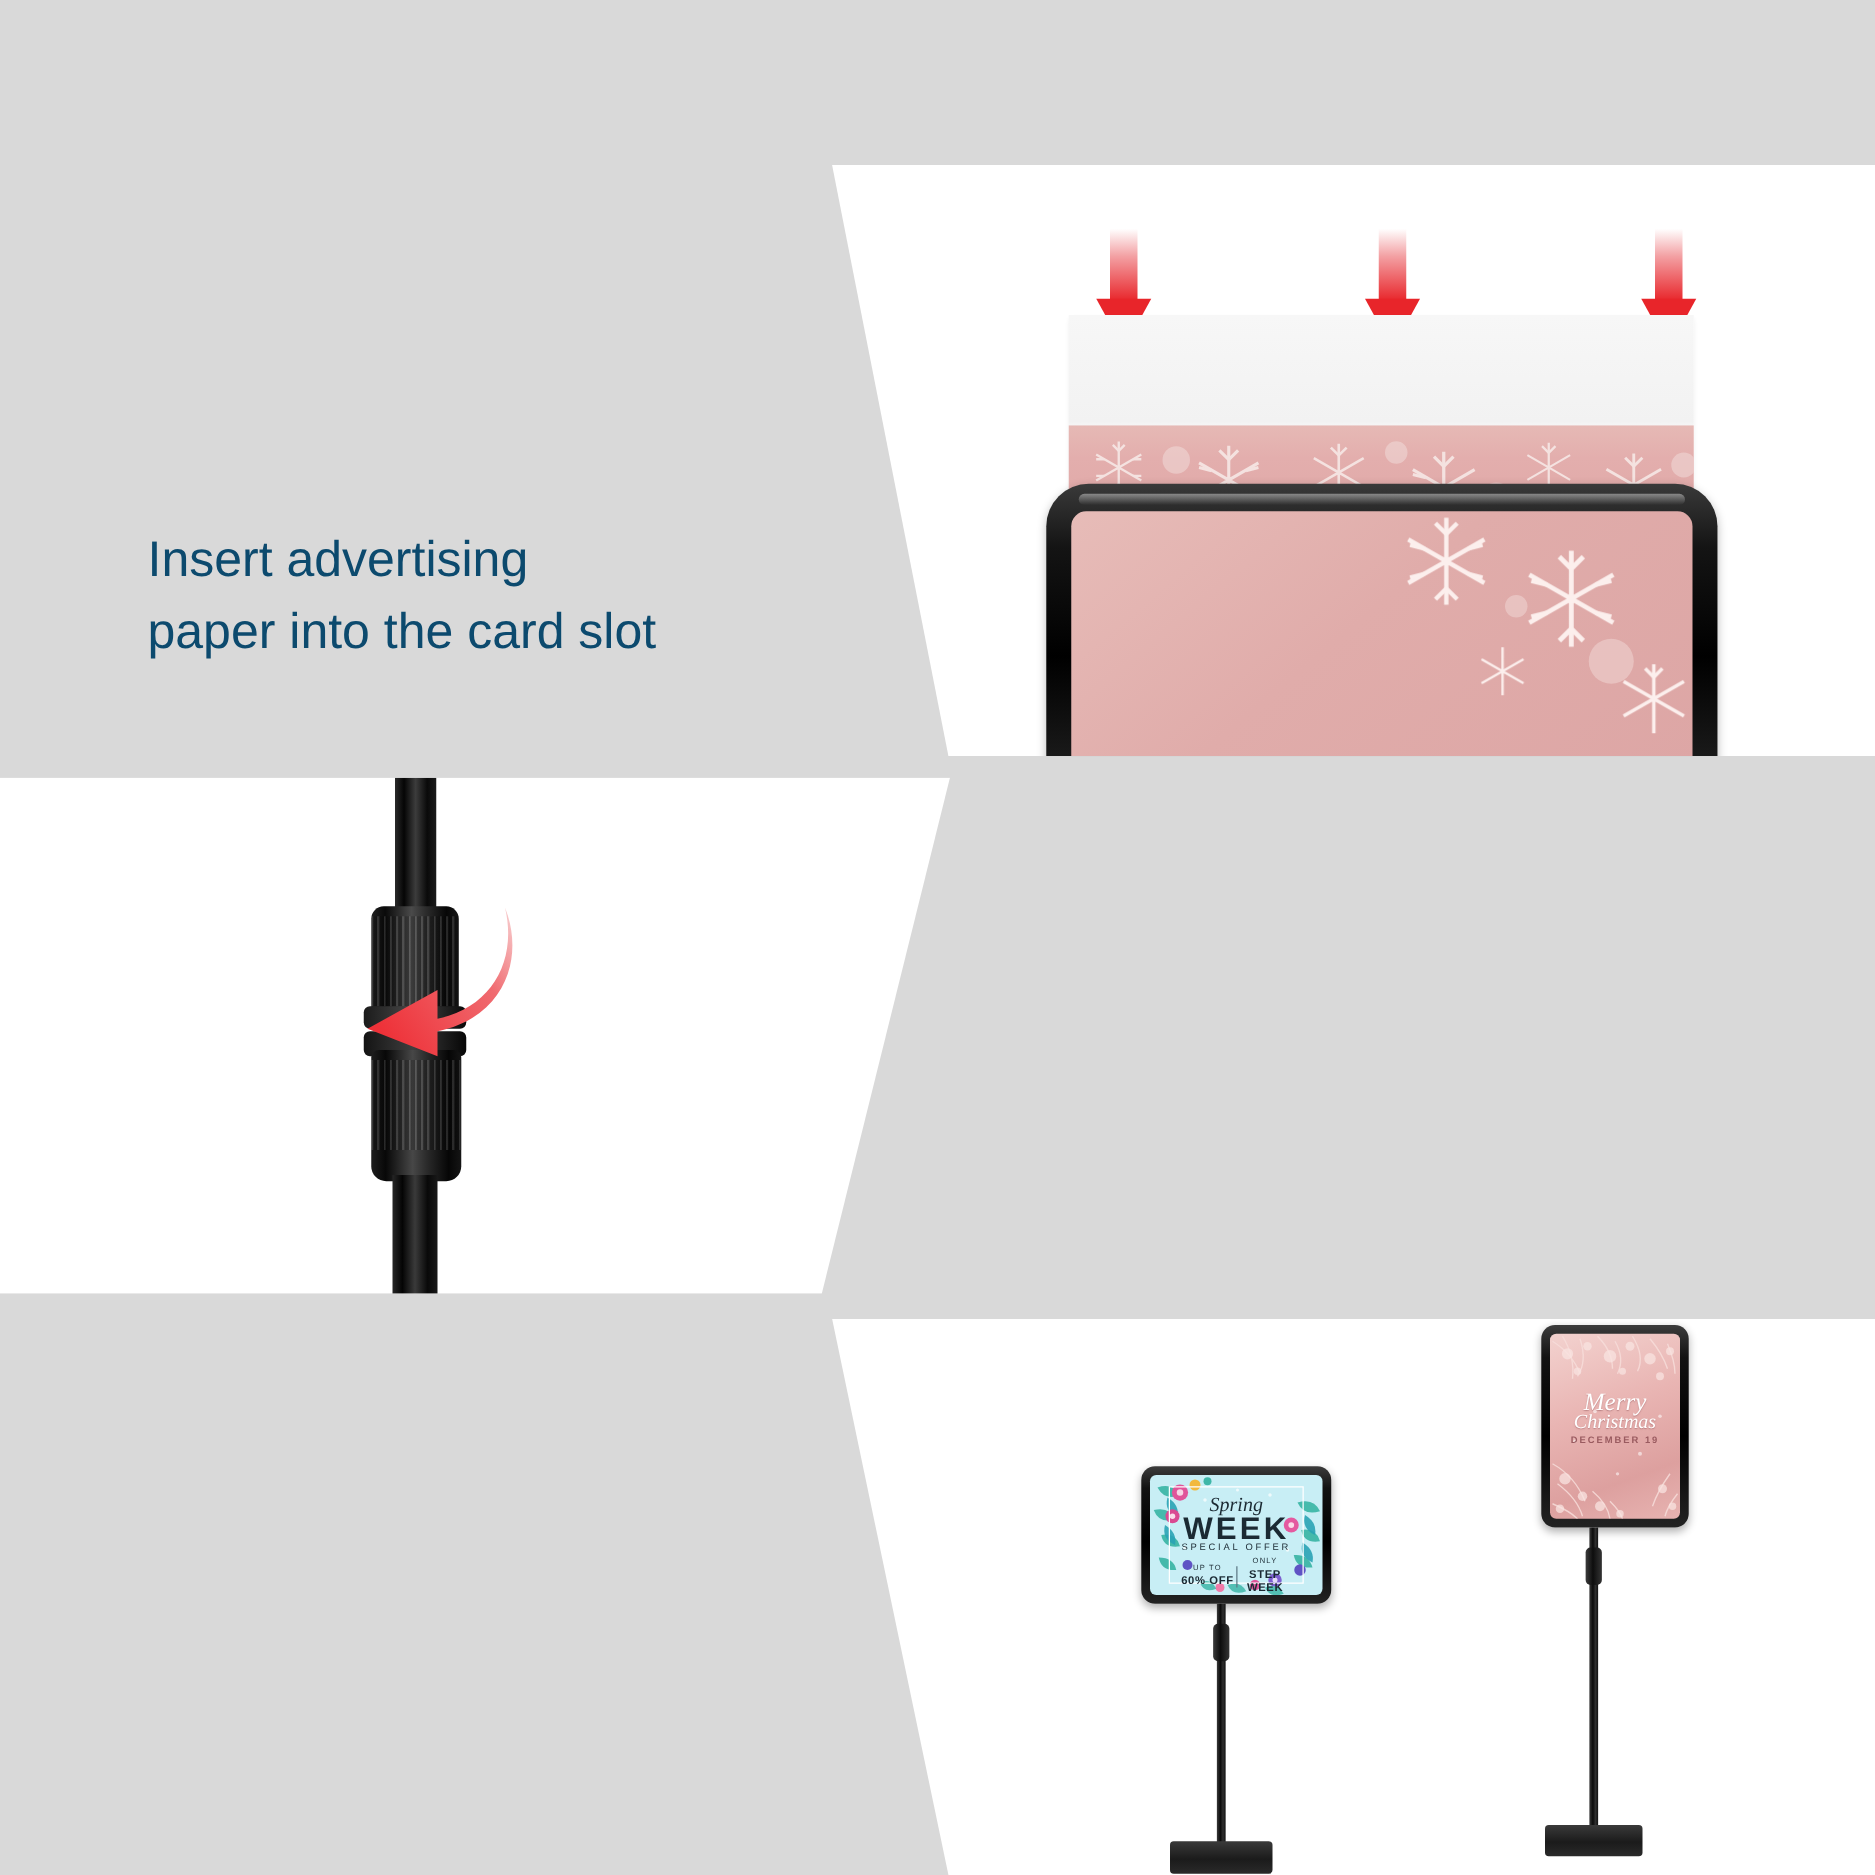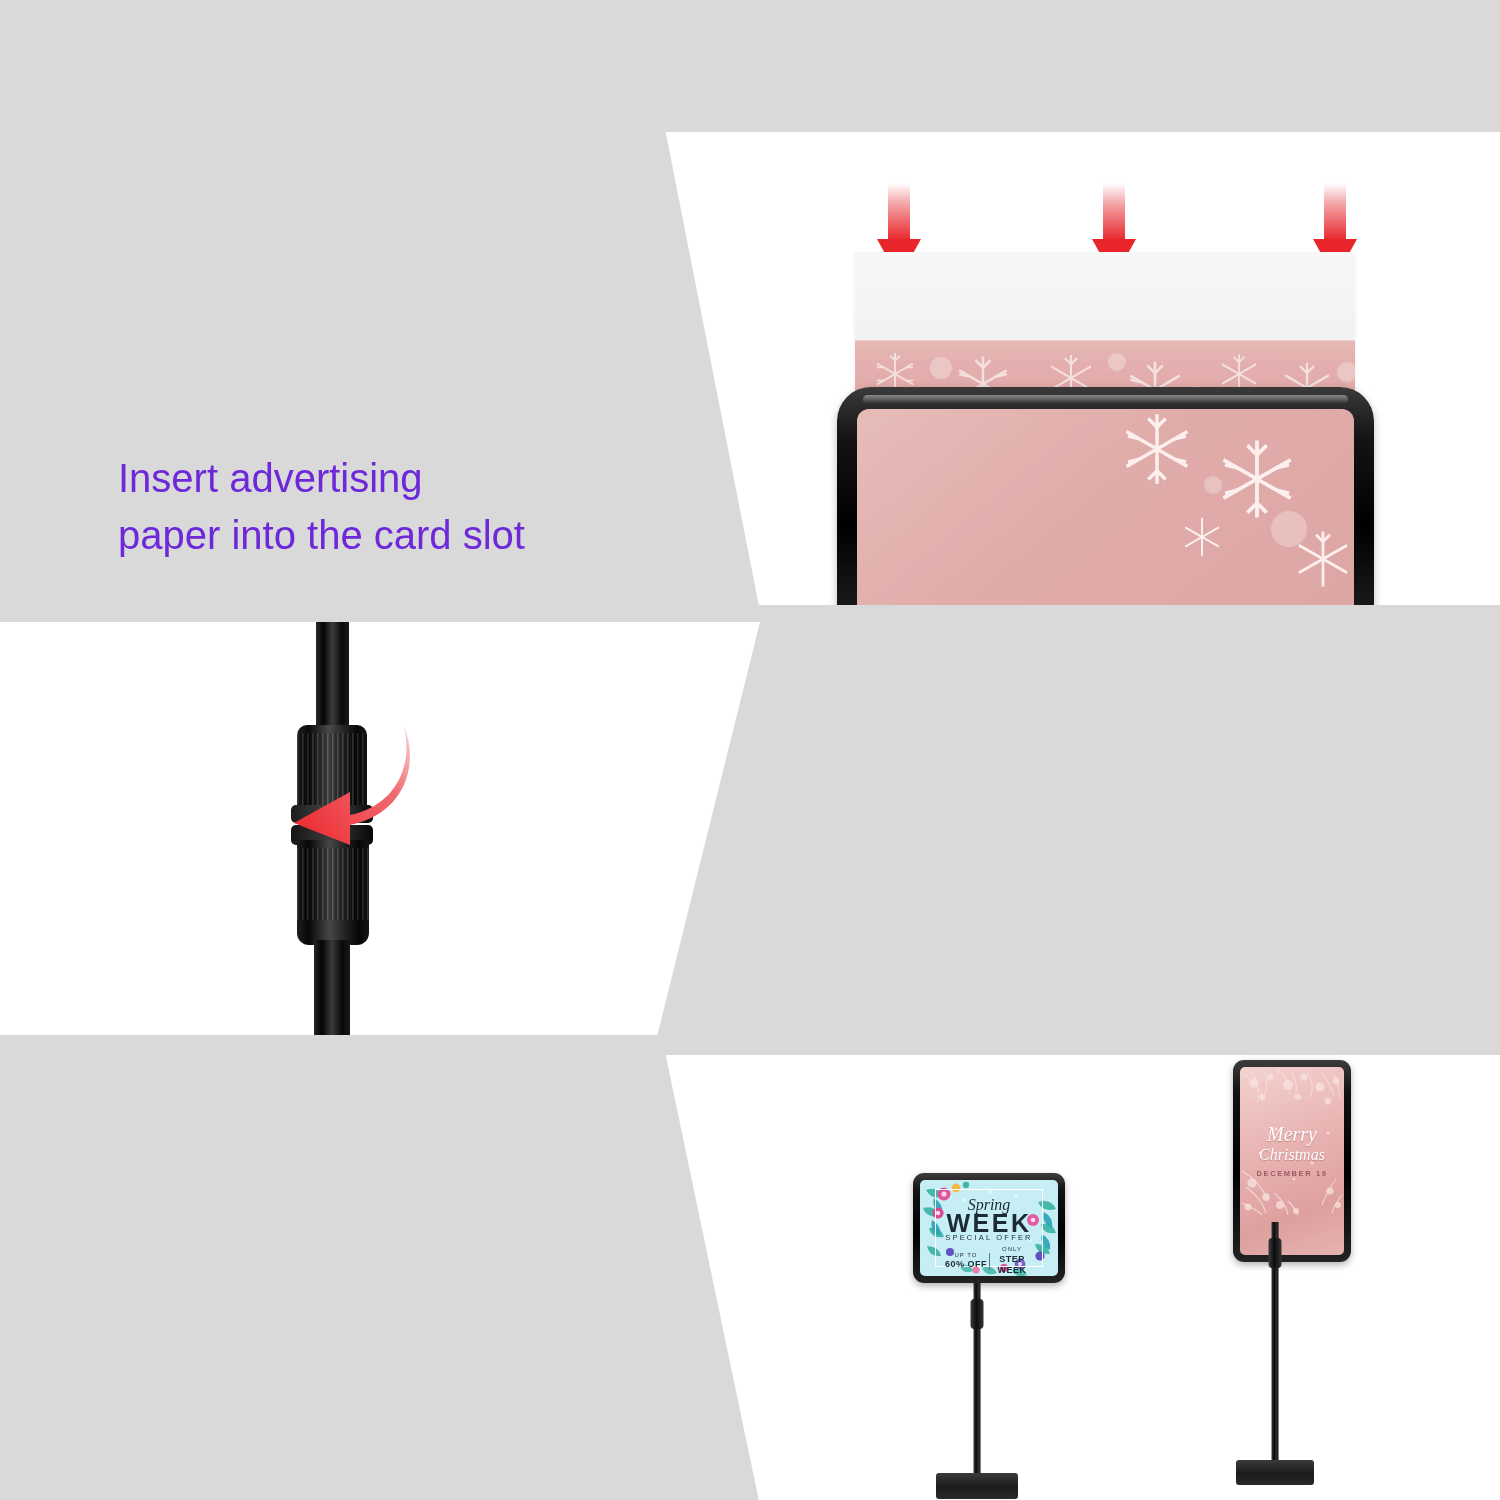--- a/index.html
+++ b/index.html
@@ -54,21 +54,21 @@
   .tb2 { left: 1020px; top: 724px; width: 420px; text-align: right; }
 
   .badge {
     display: inline-block; background: #3d7ba4; color: #fff;
     font-size: 54px; font-weight: bold; letter-spacing: 1px;
     padding: 17px 36px 20px 36px; border-radius: 22px;
     text-shadow: 2px 2px 3px rgba(0,0,0,.2);
     line-height: 1;
   }
   .caption {
-    margin-top: 30px; color: #6d28d9;
+    color: #0c4a6e;
     font-size: 40px; line-height: 1.42; font-weight: 400;
     white-space: pre-line;
   }
 
   
   .s1 { position: absolute; inset: 0; }
   .arrow { position: absolute; width: 44px; height: 95px; }
   .arrow .shaft {
     position: absolute; left: 11px; top: 0; width: 22px; height: 58px;
     background: linear-gradient(to bottom, #ffffff 0%, #f3a0a3 38%, #e8252a 100%);
@@ -409,21 +409,21 @@
                 </div>
               </div>
             </div>
           </div>
           <div class="post" style="top:110px; height:205px;"></div>
           <div class="joint" style="top:126px;"></div>
           <div class="base" style="top:300px; width:82px; height:26px;"></div>
         </div>
 
         <div class="stand" style="left:570px; top:5px; width:150px; height:435px;">
-          <div class="sframe" style="left:33px; top:0; width:118px; height:202px;">
+          <div class="sframe" style="left:33px; top:0; width:118px; height:162px;">
             <div class="face xmas">
               <svg width="104" height="148" viewBox="0 0 104 148" style="position:absolute;left:0;top:0">
                 <g stroke="#f7ddda" stroke-width="1.1" fill="none" opacity=".85">
                   <path d="M2,6 q16,10 22,26 M10,2 q10,16 8,34 M24,4 q6,18 -2,30"></path>
                   <path d="M38,2 q12,12 12,26 M52,6 q8,14 2,26 M66,2 q10,16 4,28"></path>
                   <path d="M80,4 q10,12 14,24 M94,8 q6,14 6,24"></path>
                   <path d="M2,104 q18,10 26,30 M6,120 q16,12 20,26 M2,136 q14,6 20,12"></path>
                   <path d="M34,126 q12,10 14,22 M48,134 q8,8 10,14"></path>
                   <path d="M96,112 q-10,14 -14,26 M102,128 q-8,10 -10,18"></path>
                 </g>

